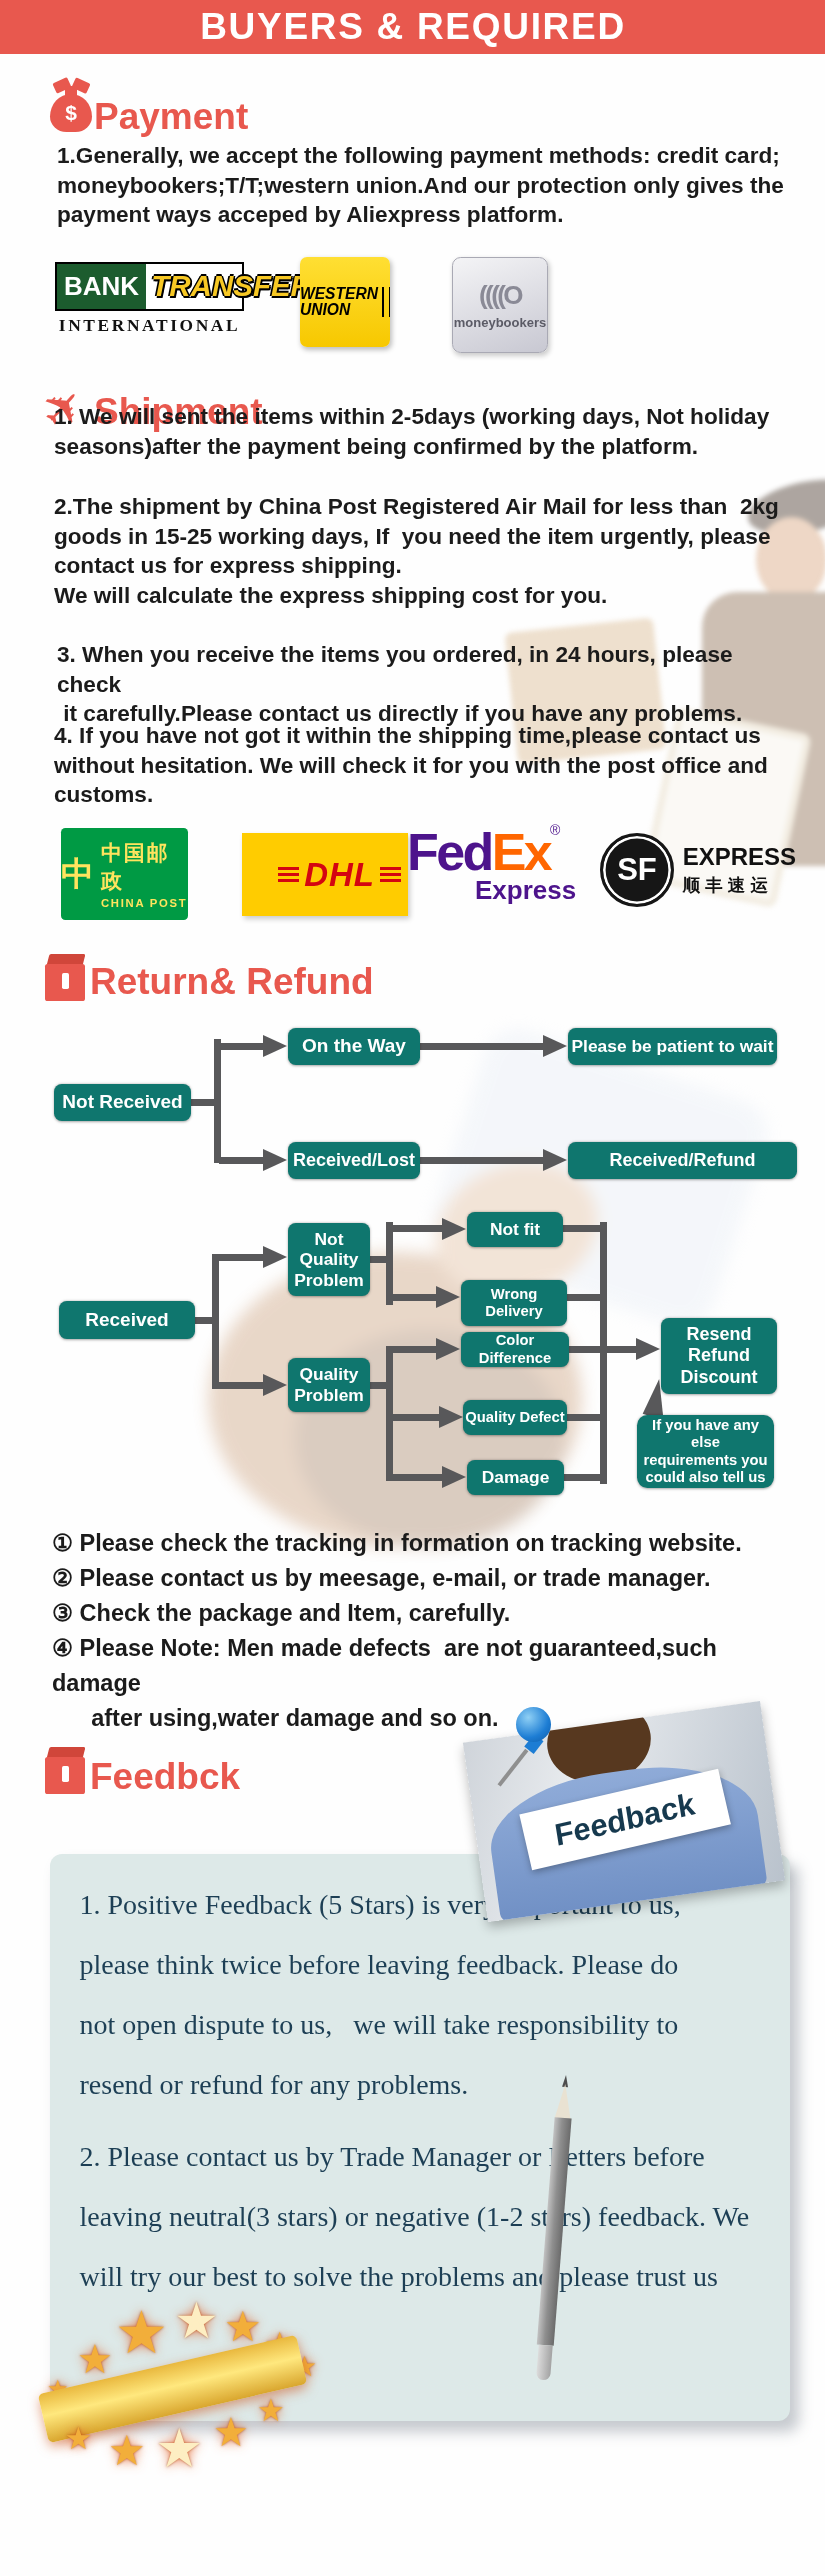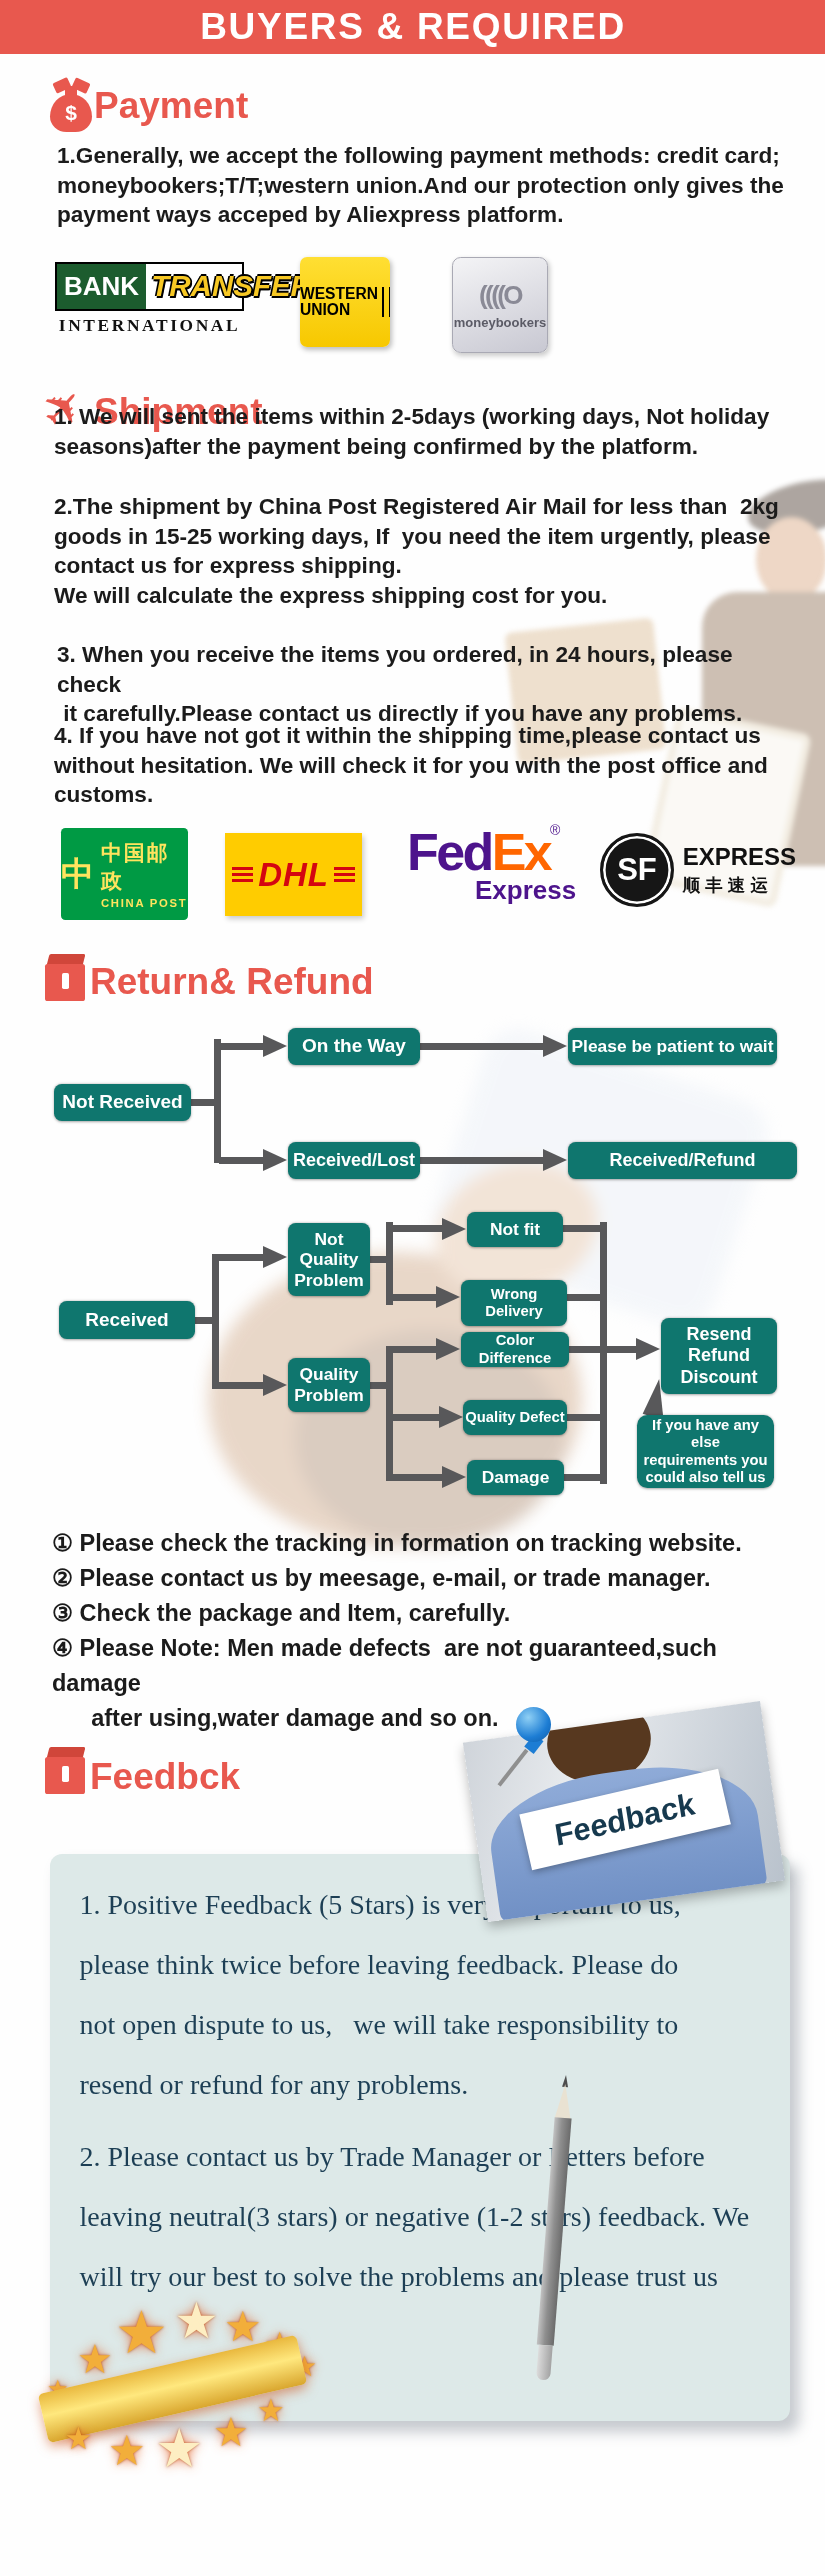--- a/index.html
+++ b/index.html
@@ -149,33 +149,33 @@
   </div>
 
   <div class="bag" style="left:50px;top:78px;">
     <div class="bag-ear" style="left:3.5px;top:1.7px;transform:rotate(-25deg);"></div>
     <div class="bag-ear" style="left:22.6px;top:1.7px;transform:rotate(25deg);"></div>
     <div class="bag-knot"></div>
     <div class="bag-body">
         <span>$</span>
       </div>
   </div>
-  <div class="sec-title" style="left:94px;top:85px;text-align:right;">Payment</div>
+  <div class="sec-title" style="left:94px;top:96px;text-align:right;">Payment</div>
   <div class="para" style="left:57px;top:141px;width:730px;">1.Generally, we accept the following payment methods: credit card;
 moneybookers;T/T;western union.And our protection only gives the
 payment ways acceped by Aliexpress platform.</div>
 
   <div class="logo" style="left:55px;top:262px;width:189px;">
     <div class="bt-row">
       <div class="bt-bank">BANK</div>
       <div class="bt-transfer">TRANSFER</div>
     </div>
     <div class="bt-intl">INTERNATIONAL</div>
   </div>
-  <div class="logo wu" style="left:300px;top:257px;">
+  <div class="logo wu" style="left:300px;top:257px;font-style:italic;">
     <div class="wu-txt"><span>WESTERN</span><br>
       <span>UNION</span></div>
     <div class="wu-bars"></div>
   </div>
   <div class="logo mb" style="left:452px;top:257px;">
     <div class="mb-arcs">((((O</div>
     <div class="mb-label">moneybookers</div>
   </div>
 
   <div class="plane" style="left:43px;top:384px;">✈</div>
@@ -192,21 +192,21 @@
 without hesitation. We will check it for you with the post office and
 customs.</div>
 
   <div class="logo cp" style="left:61px;top:828px;">
     <div class="cp-emblem">中</div>
     <div>
       <div class="cp-cn">中国邮政</div>
       <div class="cp-en">CHINA POST</div>
     </div>
   </div>
-  <div class="logo dhl" style="left:225px;top:833px;">
+  <div class="logo dhl" style="left:242px;top:833px;padding-left:29px;">
     <div class="dhl-l"></div>
     <div class="dhl-txt">DHL</div>
     <div class="dhl-l"></div>
   </div>
   <div class="logo sf" style="left:600px;top:833px;">
     <div class="sf-circle">SF</div>
     <div>
       <div class="sf-en">EXPRESS</div>
       <div class="sf-cn">顺丰速运</div>
     </div>

